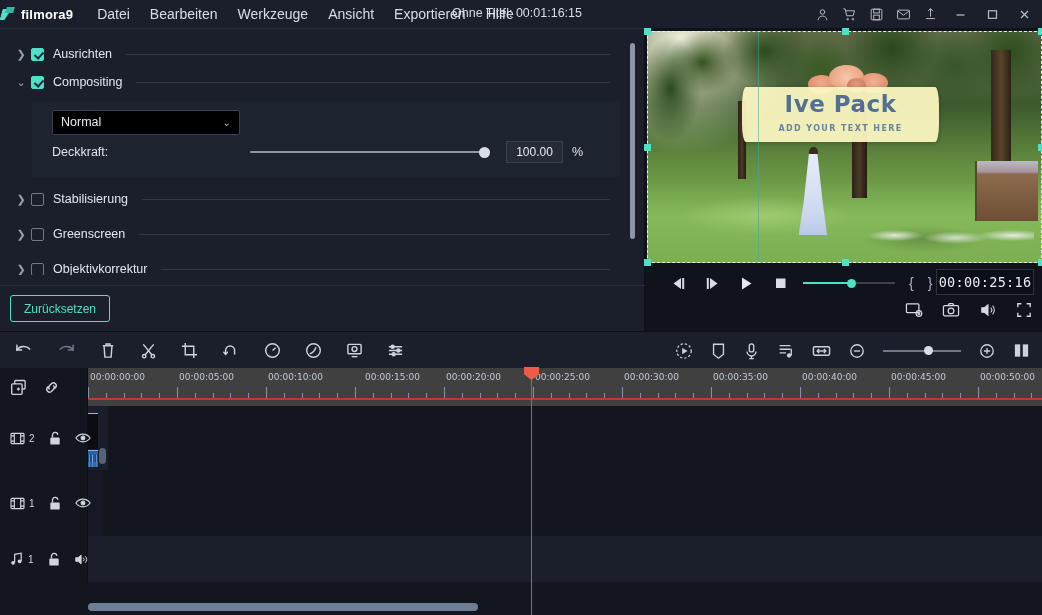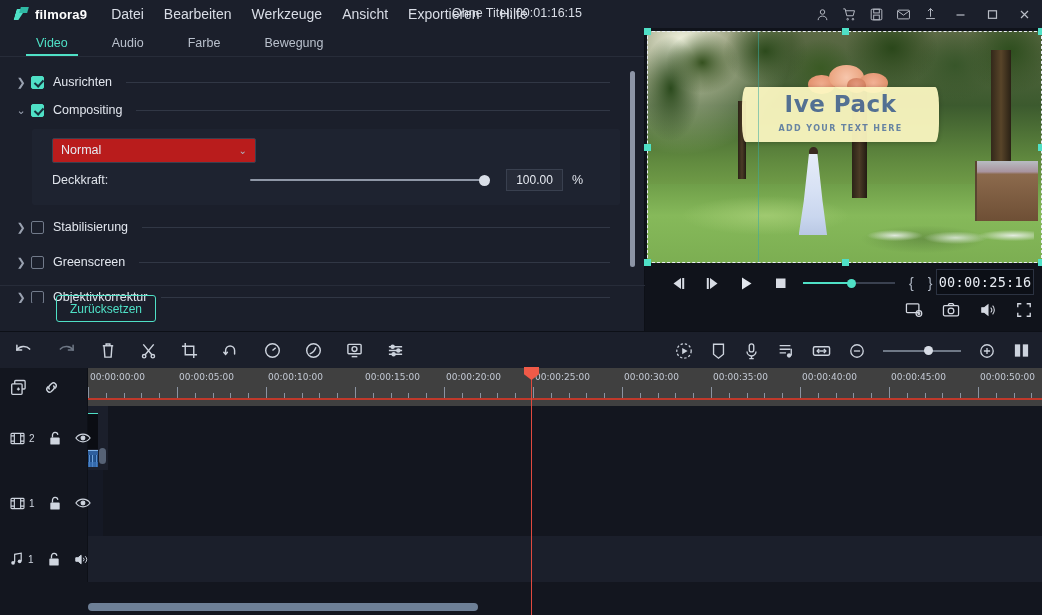--- a/index.html
+++ b/index.html
@@ -11,21 +11,21 @@
     color: #d5d9e2;
   }
   #app { position: relative; width: 1042px; height: 615px; }
 
   
   .titlebar {
     position: absolute; left: 0; top: 0; width: 1042px; height: 28px;
     background: #1b1f2b;
     display: flex; align-items: center;
   }
-  .logo-wrap { display: flex; align-items: center; padding-left: 14px; gap: 6px; }
+  .logo-wrap { display: flex; align-items: center; gap: 6px; }
   .logo-mark { width: 15px; height: 15px; position: relative; }
   .logo-mark:before {
     content:""; position:absolute; left:1px; top:2px; width:9px; height:11px;
     background:#4fe0c6; transform: skewX(-16deg);
     clip-path: polygon(0 0, 100% 0, 55% 100%, 0 100%);
   }
   .logo-mark:after {
     content:""; position:absolute; left:6px; top:0px; width:8px; height:6px;
     background:#2fb9a4; transform: skewX(-16deg);
   }
@@ -70,37 +70,37 @@
     content:""; position:absolute; left:3.5px; top:1px; width:4px; height:7px;
     border: solid #17313c; border-width: 0 2px 2px 0; transform: rotate(42deg);
   }
   .sec-label { font-size: 12.5px; color: #e2e6ee; white-space: nowrap; }
   .sec-line { flex: 1; height: 1px; background: #313745; margin-left: 14px; margin-right: 34px; }
 
   .comp-body { margin: 6px 0 4px 0; padding: 6px 0 10px 0; background: #1e2330; border-radius: 2px; margin-right: 24px; margin-left: 32px;}
   .frow { display: flex; align-items: center; height: 30px; padding-left: 20px; }
   .flabel { width: 198px; font-size: 12.5px; color: #dfe3ea; }
   .select {
-    width: 204px; height: 25px; background: #b91c1c; border: 1px solid #39404f; border-radius: 2px;
+    width: 188px; height: 25px; background: #000000; border: 1px solid #39404f; border-radius: 2px;
     display: flex; align-items: center; padding: 0 8px; font-size: 12.5px; color: #e6eaf1;
     justify-content: space-between;
   }
   .select .cdown { font-size: 10px; color: #aeb6c3; }
   .slider { position: relative; width: 240px; height: 14px; display:flex; align-items:center; }
   .slider .track { width: 100%; height: 2px; background: #8f97a6; border-radius: 2px; }
   .slider .knob { position: absolute; right: -1px; width: 11px; height: 11px; border-radius: 50%; background: #d9dee7; }
   .numbox {
     width: 57px; height: 22px; margin-left: 16px; background: #262b38; border: 1px solid #39404f;
     display: flex; align-items: center; justify-content: center; font-size: 12px; color: #e6eaf1;
   }
   .pct { margin-left: 9px; font-size: 12.5px; color: #dfe3ea; }
 
   .panel-footer {
     position: absolute; left: 0; bottom: 0; width: 645px; height: 46px;
-    border-top: 1px solid #272c39; display: flex; align-items: center; padding-left: 46px;
+    border-top: 1px solid #272c39; display: flex; align-items: center;
   }
   .btn-reset {
     margin-left: 10px; height: 27px; padding: 0 13px; border: 1px solid #4fe0c6; border-radius: 3px;
     background: transparent; color: #4fe0c6; font-size: 12px; display:flex; align-items:center;
     font-family: "Liberation Sans", sans-serif; cursor: default;
   }
   .btn-ok {
     position: absolute; right: 10px; width: 100px; height: 29px; border: none; border-radius: 3px;
     background: #5fe0cb; color: #12343a; font-size: 12.5px; font-weight: bold;
     display:flex; align-items:center; justify-content:center; cursor: default;
@@ -310,26 +310,20 @@
       </span>
       <span class="wb">
         <svg width="13" height="13" viewBox="0 0 13 13" stroke="#d5d9e2" stroke-width="1.2">
             <path d="M3 3l7 7M10 3l-7 7"></path>
           </svg>
       </span>
     </div>
   </div>
 
   <div class="props">
-    <div class="tabs">
-      <div class="tab active">Video</div>
-      <div class="tab">Audio</div>
-      <div class="tab">Farbe</div>
-      <div class="tab">Bewegung</div>
-    </div>
     <div class="tabs-rule"></div>
 
     <div class="scrollarea">
       <div class="vscroll"></div>
 
       <div class="sec-row">
         <span class="chev">❯</span>
         <span class="cbx on"></span>
         <span class="sec-label">Ausrichten</span>
         <span class="sec-line"></span>

